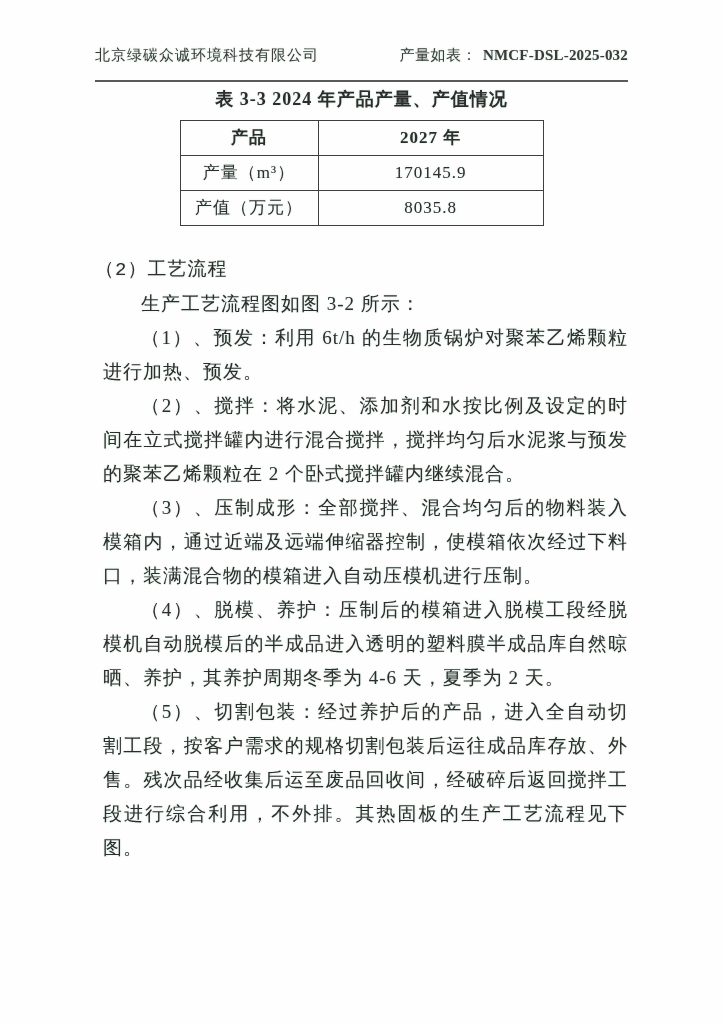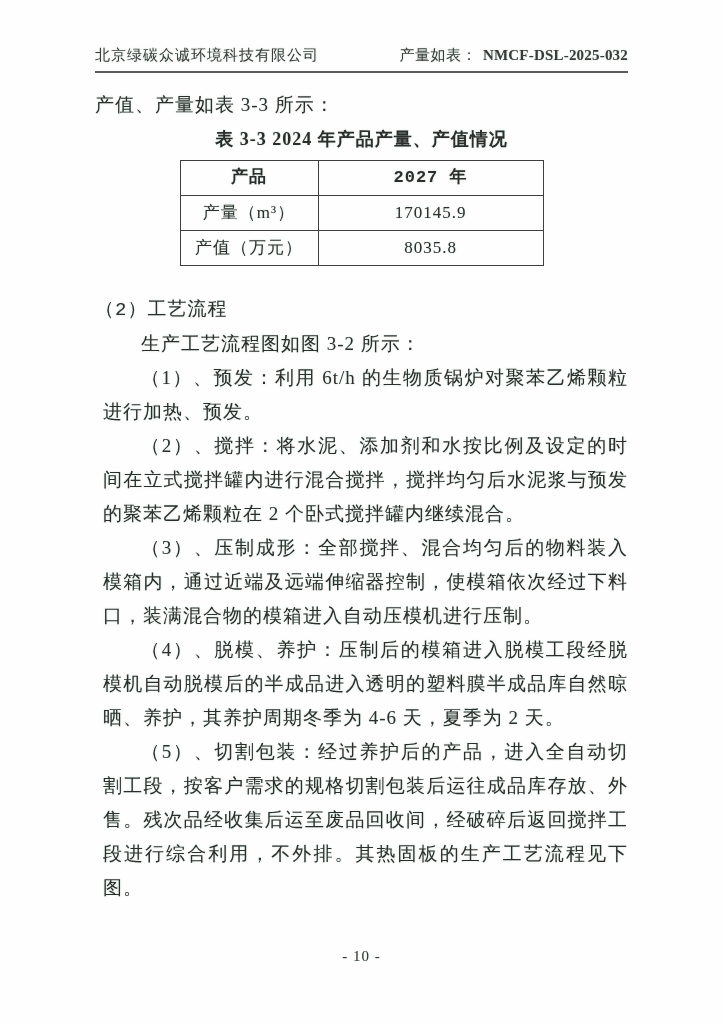--- a/index.html
+++ b/index.html
@@ -20,21 +20,21 @@
   }
   
   .tinted { text-shadow: 0 0 2px rgba(130, 195, 155, 0.45); }
 
   .doc-header {
     display: flex;
     justify-content: space-between;
     align-items: flex-end;
     font-size: 15px;
     letter-spacing: 1px;
-    padding-bottom: 6px;
+    padding-bottom: 15px;
     border-bottom: 2px solid #5a5a5a;
     color: #3a3a3a;
   }
   .doc-header .archive { letter-spacing: 0.5px; }
   .doc-header .archive .num { font-weight: bold; margin-left: 6px; letter-spacing: 0.2px; }
 
   .body-text {
     font-size: 19px;
     line-height: 34px;
     letter-spacing: 1px;
@@ -61,21 +61,21 @@
   table.prod-table td, table.prod-table th {
     border: 1.5px solid #3f3f3f;
     text-align: center;
     font-size: 17px;
     font-weight: normal;
     height: 23px;
     padding: 0 2px;
     letter-spacing: 1px;
   }
   table.prod-table .col-label { width: 133px; }
-  table.prod-table tr.head th { font-weight: bold; font-family: Liberation Mono, monospace; }
+  table.prod-table tr.head th { font-weight: bold; }
 
   .section-heading { margin-top: 27px; font-family: Liberation Mono, monospace; }
 
   .footer-pagenum {
     position: absolute;
     left: 0;
     top: 948px;
     width: 100%;
     text-align: center;
     font-size: 15px;
@@ -90,21 +90,20 @@
 
   <div class="doc-header tinted">
     <span class="company">北京绿碳众诚环境科技有限公司</span>
     <span class="archive">
       <span>产量如表：</span><span class="num">NMCF-DSL-2025-032</span>
     </span>
   </div>
 
   <div class="body-text tinted">
 
-    <p class="intro">产值、产量如表 3-3 所示：</p>
 
     <p class="table-title">表 3-3 2024 年产品产量、产值情况</p>
 
     <table class="prod-table">
       <tbody>
         <tr class="head">
           <th class="col-label">产品</th>
           <th>2027 年</th>
         </tr>
         <tr>
@@ -122,15 +121,14 @@
 
     <p class="indent">生产工艺流程图如图 3-2 所示：</p>
     <p class="indent">（1）、预发：利用 6t/h 的生物质锅炉对聚苯乙烯颗粒进行加热、预发。</p>
     <p class="indent">（2）、搅拌：将水泥、添加剂和水按比例及设定的时间在立式搅拌罐内进行混合搅拌，搅拌均匀后水泥浆与预发的聚苯乙烯颗粒在 2 个卧式搅拌罐内继续混合。</p>
     <p class="indent">（3）、压制成形：全部搅拌、混合均匀后的物料装入模箱内，通过近端及远端伸缩器控制，使模箱依次经过下料口，装满混合物的模箱进入自动压模机进行压制。</p>
     <p class="indent">（4）、脱模、养护：压制后的模箱进入脱模工段经脱模机自动脱模后的半成品进入透明的塑料膜半成品库自然晾晒、养护，其养护周期冬季为 4-6 天，夏季为 2 天。</p>
     <p class="indent">（5）、切割包装：经过养护后的产品，进入全自动切割工段，按客户需求的规格切割包装后运往成品库存放、外售。残次品经收集后运至废品回收间，经破碎后返回搅拌工段进行综合利用，不外排。其热固板的生产工艺流程见下图。</p>
 
   </div>
 
-  <div class="footer-pagenum tinted">- 10 -</div>
 
 </div>
 
 </body></html>

